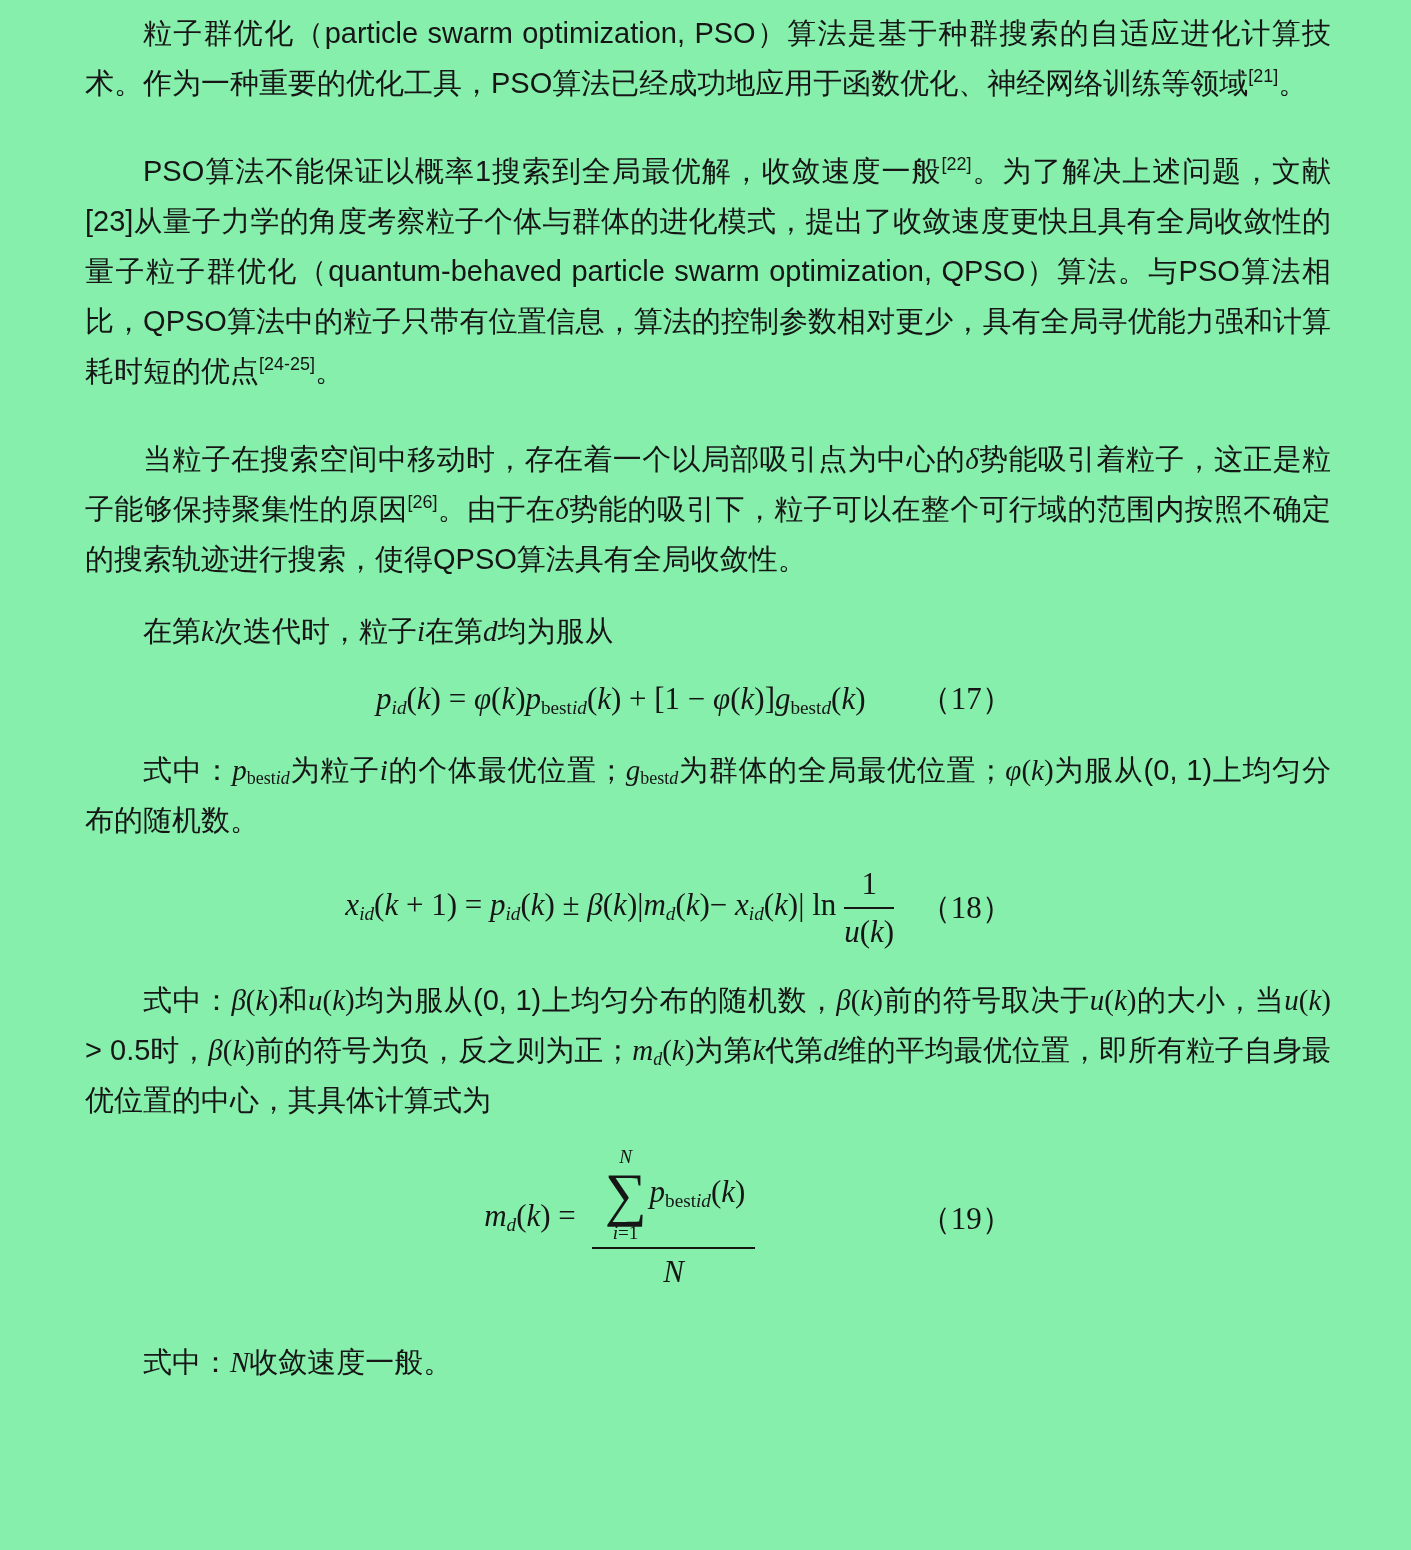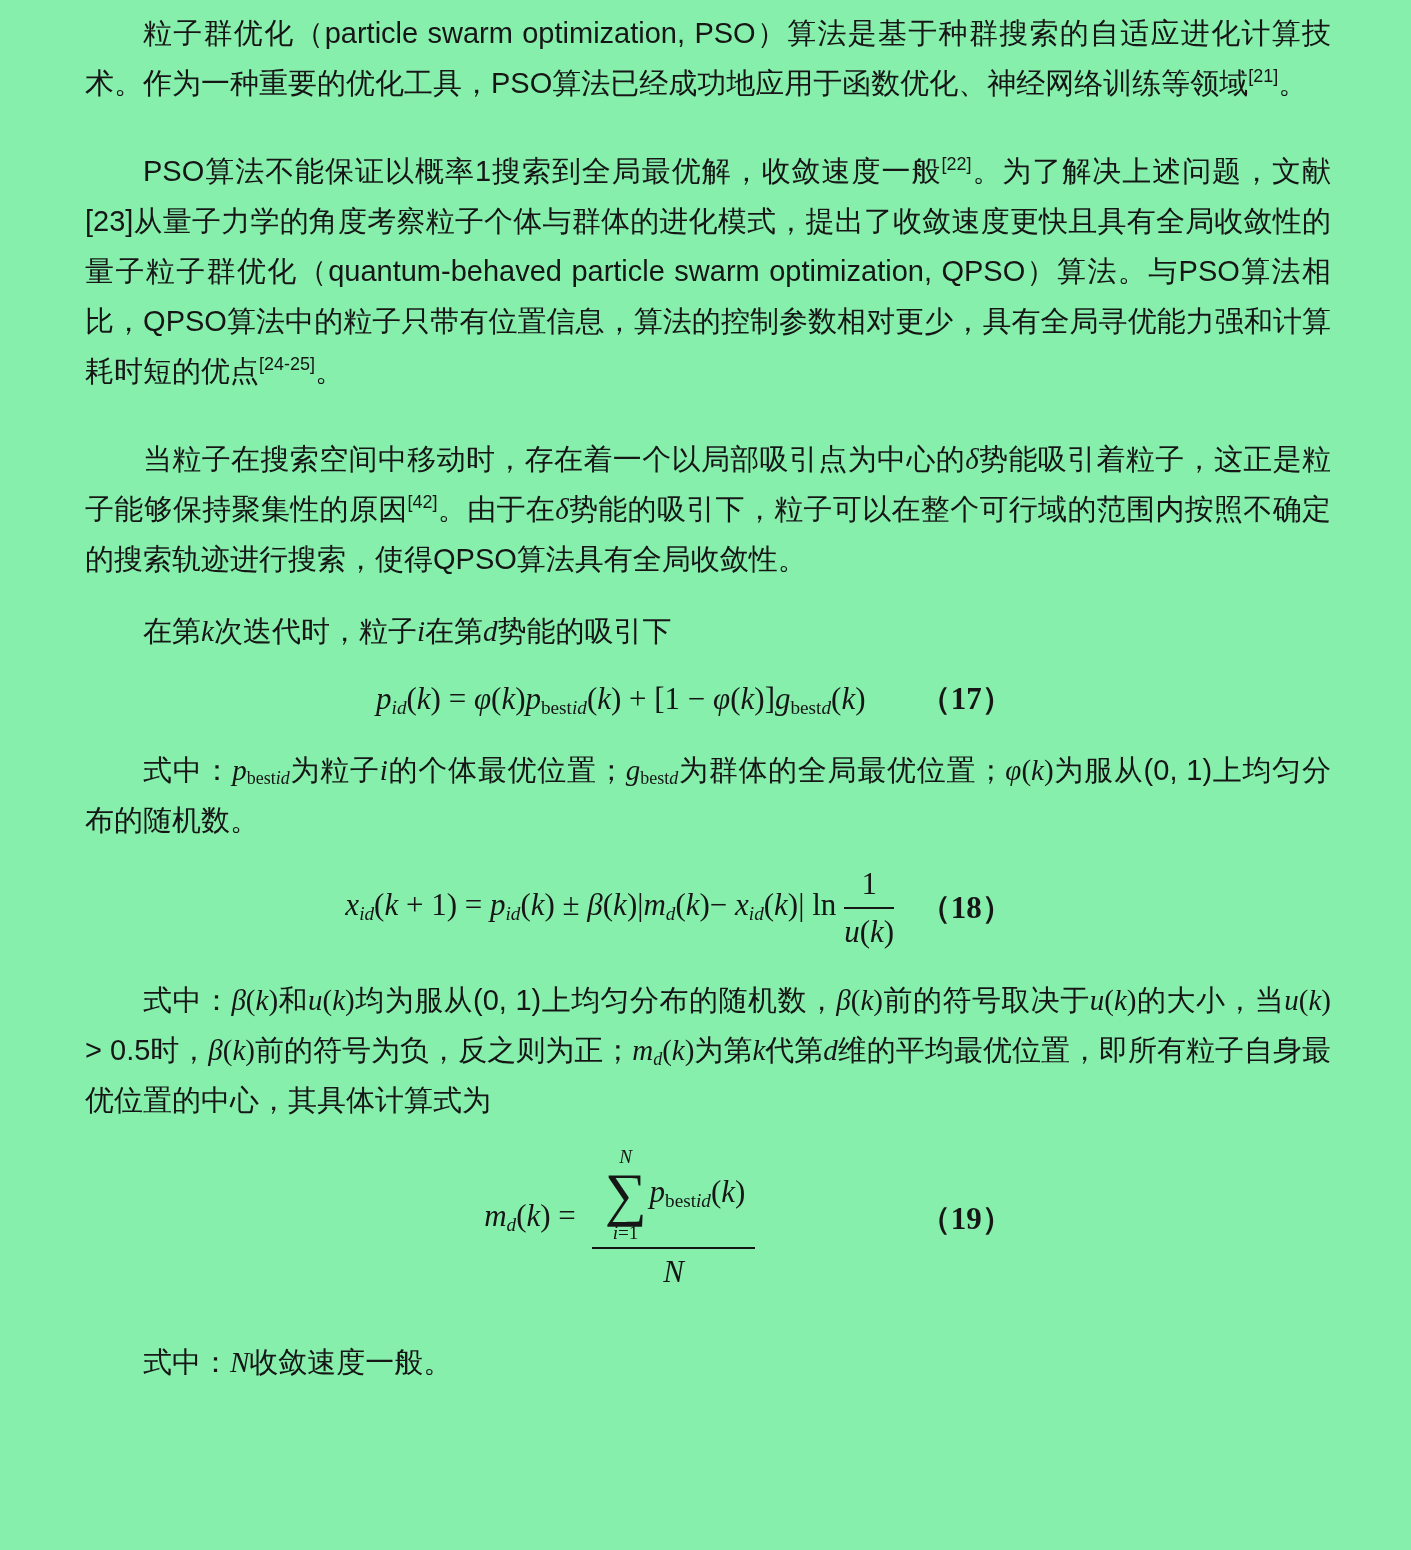--- a/index.html
+++ b/index.html
@@ -22,21 +22,21 @@
   .s-r { font-family:"Liberation Serif", serif; }
   .m-sup { font-size:0.62em; vertical-align:super; line-height:1; }
   .m-sub { font-size:0.62em; vertical-align:baseline; position:relative; bottom:-0.25em; line-height:1; }
 
   
   .eq-row { position:relative; font-family:"Liberation Serif", serif; font-size:31px; line-height:1.25; }
   .eq-17 { margin-top:24px; }
   .eq-18 { margin-top:20px; }
   .eq-19 { margin-top:22px; }
   .eq-inner { width:86%; text-align:center; }
-  .eq-num { position:absolute; left:67%; top:50%; transform:translateY(-50%); white-space:nowrap;font-weight:bold; }
+  .eq-num { position:absolute; left:67%; top:50%; transform:translateY(-50%); white-space:nowrap; }
 
   .m-frac { display:inline-block; vertical-align:middle; text-align:center; margin:0 2px 0 8px; }
   .m-num { display:block; border-bottom:2px solid currentColor; padding:0 10px 3px; }
   .m-den { display:block; padding-top:4px; }
   .m-sum { display:inline-flex; flex-direction:column; align-items:center; vertical-align:middle; line-height:1; margin:0 3px; }
   .m-sumtop, .m-sumbot { font-size:0.62em; line-height:1.05; }
   .m-sumsym { font-size:1.9em; line-height:0.95; }
 
   
   .logo { position:absolute; right:-58px; bottom:2px; color:#e60012; white-space:nowrap; display:flex; align-items:baseline; }
@@ -45,23 +45,23 @@
 </style>
 </head>
 <body>
 
 <div id="page">
 
   <div class="para p1"><span class="s-n">粒子群优化（particle swarm optimization, PSO）算法是基于种群搜索的自适应进化计算技术。作为一种重要的优化工具，PSO算法已经成功地应用于函数优化、神经网络训练等领域</span><span class="m-sup"><span class="s-n">[21]</span></span><span class="s-n">。</span></div>
 
   <div class="para p2"><span class="s-n">PSO算法不能保证以概率1搜索到全局最优解，收敛速度一般</span><span class="m-sup"><span class="s-n">[22]</span></span><span class="s-n">。为了解决上述问题，文献[23]从量子力学的角度考察粒子个体与群体的进化模式，提出了收敛速度更快且具有全局收敛性的量子粒子群优化（quantum-behaved particle swarm optimization, QPSO）算法。与PSO算法相比，QPSO算法中的粒子只带有位置信息，算法的控制参数相对更少，具有全局寻优能力强和计算耗时短的优点</span><span class="m-sup"><span class="s-n">[24-25]</span></span><span class="s-n">。</span></div>
 
-  <div class="para p3"><span class="s-n">当粒子在搜索空间中移动时，存在着一个以局部吸引点为中心的</span><span class="s-i">δ</span><span class="s-n">势能吸引着粒子，这正是粒子能够保持聚集性的原因</span><span class="m-sup"><span class="s-n">[42]</span></span><span class="s-n">。由于在</span><span class="s-i">δ</span><span class="s-n">势能的吸引下，粒子可以在整个可行域的范围内按照不确定的搜索轨迹进行搜索，使得QPSO算法具有全局收敛性。</span></div>
+  <div class="para p3"><span class="s-n">当粒子在搜索空间中移动时，存在着一个以局部吸引点为中心的</span><span class="s-i">δ</span><span class="s-n">势能吸引着粒子，这正是粒子能够保持聚集性的原因</span><span class="m-sup"><span class="s-n">[26]</span></span><span class="s-n">。由于在</span><span class="s-i">δ</span><span class="s-n">势能的吸引下，粒子可以在整个可行域的范围内按照不确定的搜索轨迹进行搜索，使得QPSO算法具有全局收敛性。</span></div>
 
-  <div class="para p4"><span class="s-n">在第</span><span class="s-i">k</span><span class="s-n">次迭代时，粒子</span><span class="s-i">i</span><span class="s-n">在第</span><span class="s-i">d</span><span class="s-n">势能的吸引下</span></div>
+  <div class="para p4"><span class="s-n">在第</span><span class="s-i">k</span><span class="s-n">次迭代时，粒子</span><span class="s-i">i</span><span class="s-n">在第</span><span class="s-i">d</span><span class="s-n">均为服从</span></div>
 
   <div class="eq-row eq-17">
     <div class="eq-inner"><span class="s-i">p</span><span class="m-sub"><span class="s-i">id</span></span><span class="s-r">(</span><span class="s-i">k</span><span class="s-r">) = </span><span class="s-i">φ</span><span class="s-r">(</span><span class="s-i">k</span><span class="s-r">)</span><span class="s-i">p</span><span class="m-sub"><span class="s-r">best</span><span class="s-i">id</span></span><span class="s-r">(</span><span class="s-i">k</span><span class="s-r">) + [1 − </span><span class="s-i">φ</span><span class="s-r">(</span><span class="s-i">k</span><span class="s-r">)]</span><span class="s-i">g</span><span class="m-sub"><span class="s-r">best</span><span class="s-i">d</span></span><span class="s-r">(</span><span class="s-i">k</span><span class="s-r">)</span></div>
     <div class="eq-num">（17）</div>
   </div>
 
   <div class="para p5"><span class="s-n">式中：</span><span class="s-i">p</span><span class="m-sub"><span class="s-r">best</span><span class="s-i">id</span></span><span class="s-n">为粒子</span><span class="s-i">i</span><span class="s-n">的个体最优位置；</span><span class="s-i">g</span><span class="m-sub"><span class="s-r">best</span><span class="s-i">d</span></span><span class="s-n">为群体的全局最优位置；</span><span class="s-i">φ</span><span class="s-r">(</span><span class="s-i">k</span><span class="s-r">)</span><span class="s-n">为服从(0, 1)上均匀分布的随机数。</span></div>
 
 
   <div class="eq-row eq-18">

